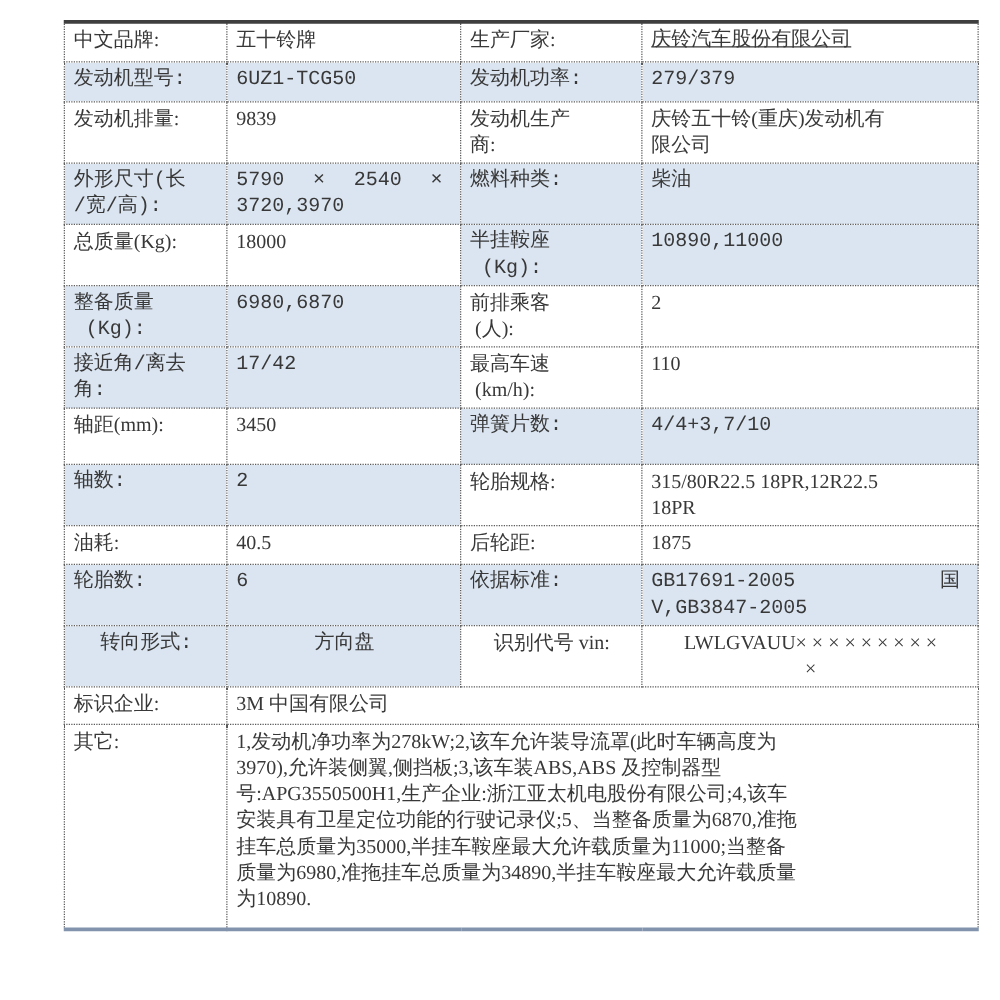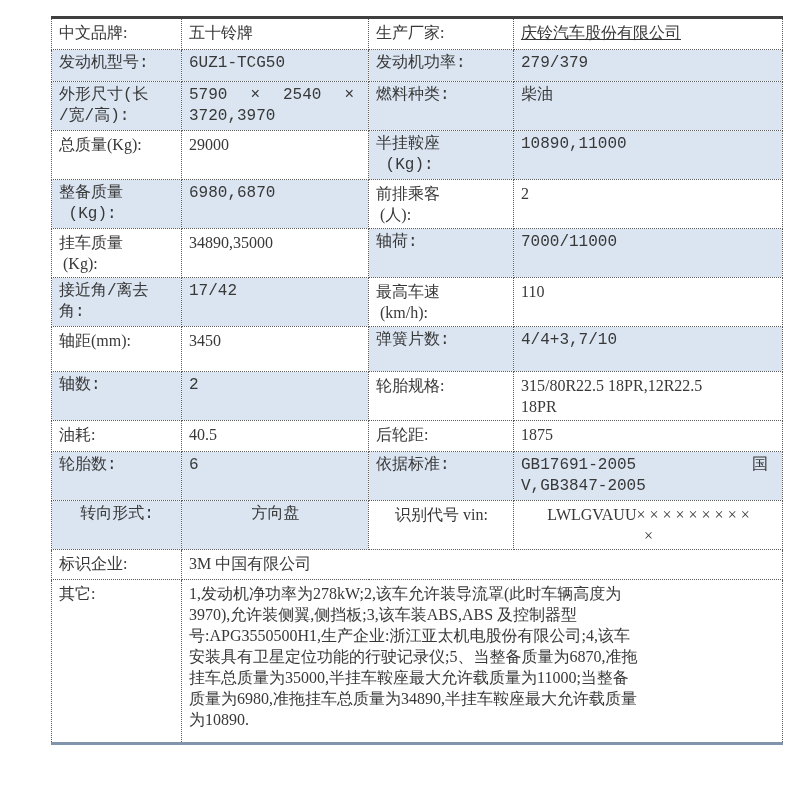--- a/index.html
+++ b/index.html
@@ -24,21 +24,21 @@
   }
   td{
     border:1px dotted var(--border);
     vertical-align:top;
     padding:3px 6px 3px 7px;
     font-size:16px;line-height:21px;
     white-space:pre-wrap;
     overflow:hidden;
   }
   td.shaded{background:var(--shade);font-family:Liberation Mono, monospace;}
-  td.u{text-decoration:underline;cursor:pointer;}
+  td.u{text-decoration:underline;cursor:pointer;font-family:Liberation Mono, monospace;}
   .spread{display:flex;justify-content:space-between;padding-right:8px;gap:20px;}
 </style>
 </head>
 <body>
 
 <div class="page">
   <table class="spec-table">
     <colgroup id="cols">
         <col style="width: 130px;">
         <col style="width: 187px;">
@@ -52,47 +52,48 @@
           <td>生产厂家:</td>
           <td class="u">庆铃汽车股份有限公司</td>
         </tr>
         <tr style="height: 32px;">
           <td class="shaded">发动机型号:</td>
           <td class="shaded">6UZ1-TCG50</td>
           <td class="shaded">发动机功率:</td>
           <td class="shaded">279/379</td>
         </tr>
         <tr style="height: 44px;">
+          <td>发动机排量:</td>
+          <td>9839</td>
+          <td>发动机生产
+商:</td>
+          <td>庆铃五十铃(重庆)发动机有
+限公司</td>
+        </tr>
+        <tr style="height: 44px;">
           <td class="shaded">外形尺寸(长
 /宽/高):</td>
           <td class="shaded"><div class="spread"><span>5790</span><span>×</span><span>2540</span><span>×</span></div><div>3720,3970</div></td>
           <td class="shaded">燃料种类:</td>
           <td class="shaded">柴油</td>
         </tr>
         <tr style="height: 45px;">
           <td>总质量(Kg):</td>
-          <td>29000</td>
+          <td>18000</td>
           <td class="shaded">半挂鞍座
  (Kg):</td>
           <td class="shaded">10890,11000</td>
         </tr>
         <tr style="height: 47px;">
           <td class="shaded">整备质量
  (Kg):</td>
           <td class="shaded">6980,6870</td>
           <td>前排乘客
  (人):</td>
           <td>2</td>
-        </tr>
-        <tr style="height: 48px;">
-          <td>挂车质量
- (Kg):</td>
-          <td>34890,35000</td>
-          <td class="shaded">轴荷:</td>
-          <td class="shaded">7000/11000</td>
         </tr>
         <tr style="height: 45px;">
           <td class="shaded">接近角/离去
 角:</td>
           <td class="shaded">17/42</td>
           <td>最高车速
  (km/h):</td>
           <td>110</td>
         </tr>
         <tr style="height: 45px;">

